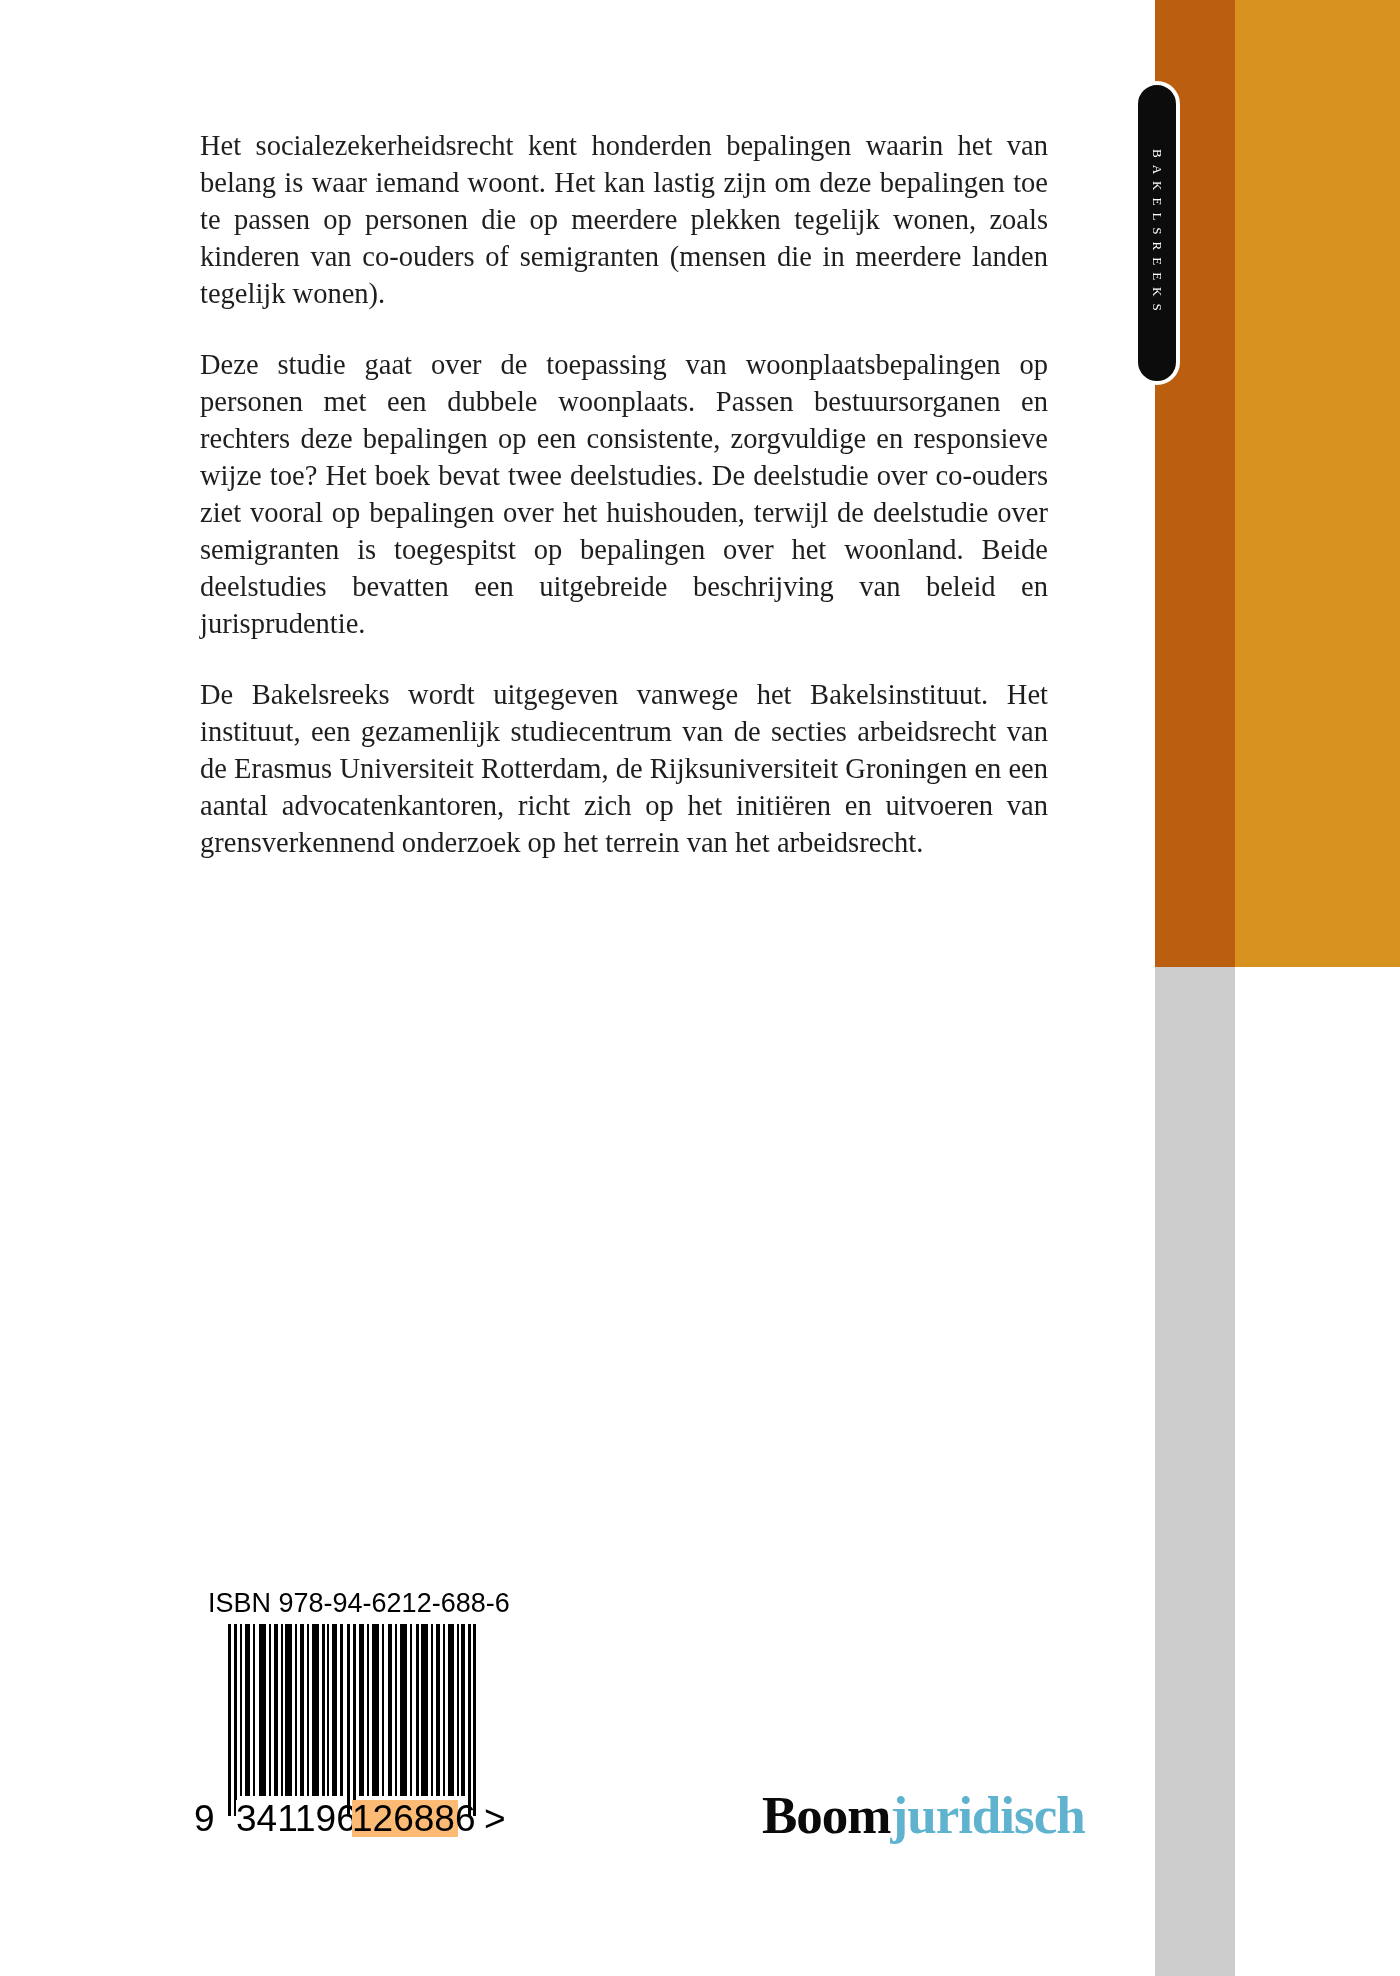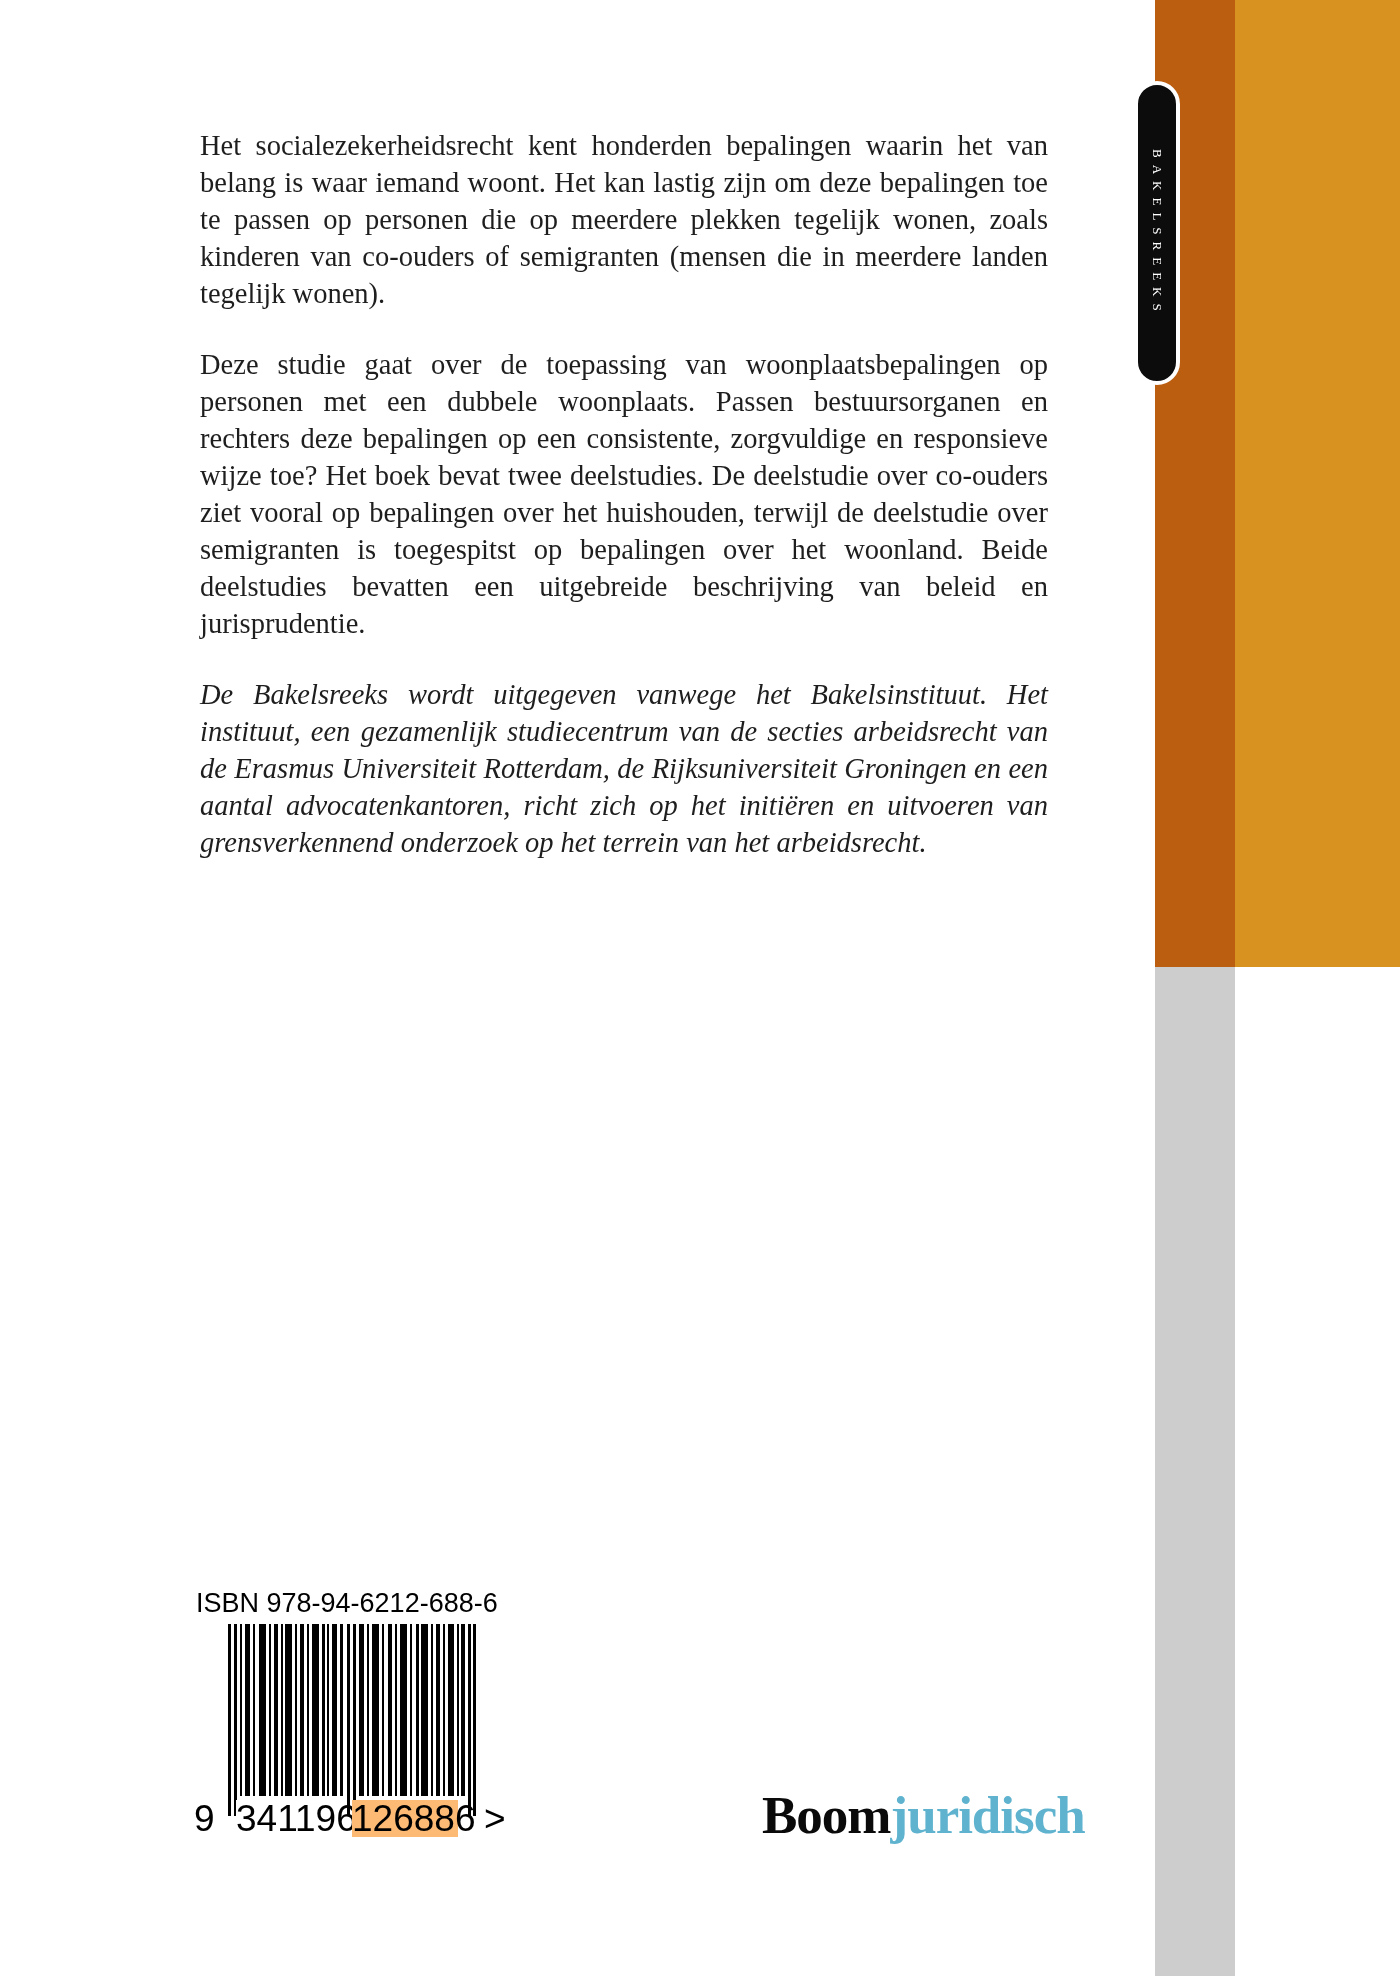--- a/index.html
+++ b/index.html
@@ -44,26 +44,26 @@
   .text-block {
     position: absolute;
     left: 200px; top: 127px;
     width: 856px;
     font-size: 28.5px;
     line-height: 37px;
     color: #1e1e1e;
     text-align: justify;
   }
   .text-block p { margin: 0 8px 34px 0; }
-  .text-block p.italic { font-style: italic; }
+  .text-block p.italic { }
 
   
   .isbn-label {
     position: absolute;
-    left: 196px; top: 1588px;
+    left: 208px; top: 1588px;
     font-family: "Liberation Sans", sans-serif;
     font-size: 27px;
     color: #000000;
     white-space: nowrap;
   }
   .barcode {
     position: absolute;
     left: 228px; top: 1624px;
     width: 248px; height: 192px;
   }

